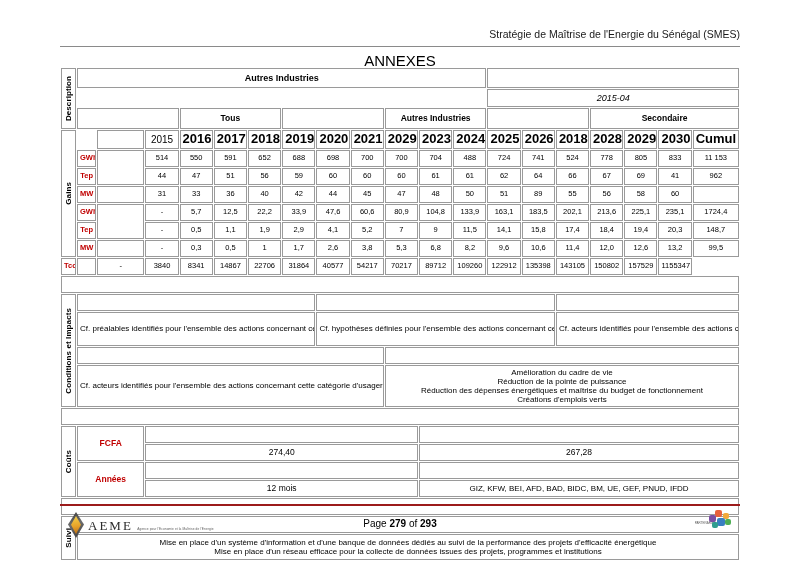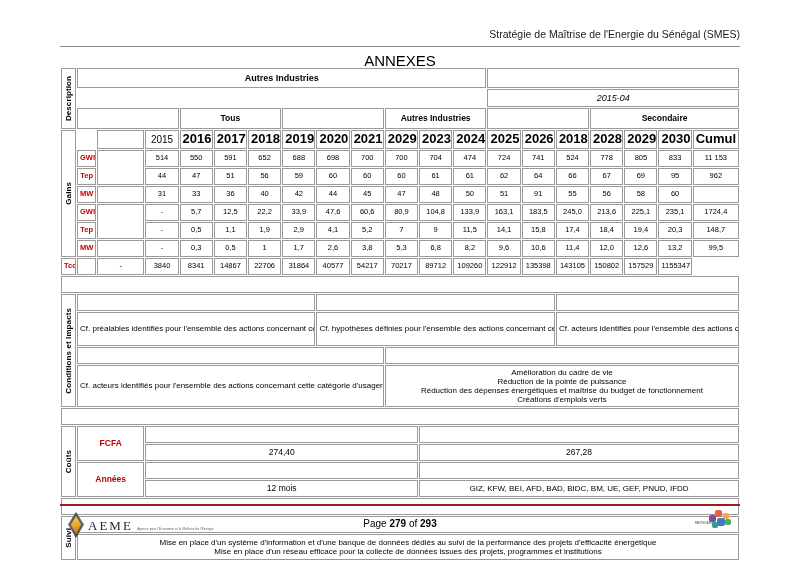--- a/index.html
+++ b/index.html
@@ -275,21 +275,21 @@
       <td class="redlbl" rowspan="2">Demande Energie</td>
       <td class="num">514</td>
       <td class="num">550</td>
       <td class="num">591</td>
       <td class="num">652</td>
       <td class="num">688</td>
       <td class="num">698</td>
       <td class="num">700</td>
       <td class="num">700</td>
       <td class="num">704</td>
-      <td class="num">474</td>
+      <td class="num">488</td>
       <td class="num">724</td>
       <td class="num">741</td>
       <td class="num">524</td>
       <td class="num">778</td>
       <td class="num">805</td>
       <td class="num">833</td>
       <td class="num">11 153</td>
     </tr>
 
     <tr>
@@ -302,39 +302,39 @@
       <td class="num">60</td>
       <td class="num">60</td>
       <td class="num">60</td>
       <td class="num">61</td>
       <td class="num">61</td>
       <td class="num">62</td>
       <td class="num">64</td>
       <td class="num">66</td>
       <td class="num">67</td>
       <td class="num">69</td>
-      <td class="num">95</td>
+      <td class="num">41</td>
       <td class="num">962</td>
     </tr>
 
     <tr>
       <td class="unit">MW</td>
       <td class="redlbl">Pointe</td>
       <td class="num">31</td>
       <td class="num">33</td>
       <td class="num">36</td>
       <td class="num">40</td>
       <td class="num">42</td>
       <td class="num">44</td>
       <td class="num">45</td>
       <td class="num">47</td>
       <td class="num">48</td>
       <td class="num">50</td>
       <td class="num">51</td>
-      <td class="num">91</td>
+      <td class="num">89</td>
       <td class="num">55</td>
       <td class="num">56</td>
       <td class="num">58</td>
       <td class="num">60</td>
       <td class="num"></td>
     </tr>
 
     <tr>
       <td class="unit">GWh</td>
       <td class="redlbl" rowspan="2">Gains Energie</td>
@@ -343,21 +343,21 @@
       <td class="num">12,5</td>
       <td class="num">22,2</td>
       <td class="num">33,9</td>
       <td class="num">47,6</td>
       <td class="num">60,6</td>
       <td class="num">80,9</td>
       <td class="num">104,8</td>
       <td class="num">133,9</td>
       <td class="num">163,1</td>
       <td class="num">183,5</td>
-      <td class="num">245,0</td>
+      <td class="num">202,1</td>
       <td class="num">213,6</td>
       <td class="num">225,1</td>
       <td class="num">235,1</td>
       <td class="num">1724,4</td>
     </tr>
 
     <tr>
       <td class="unit">Tep</td>
       <td class="num">-</td>
       <td class="num">0,5</td>

